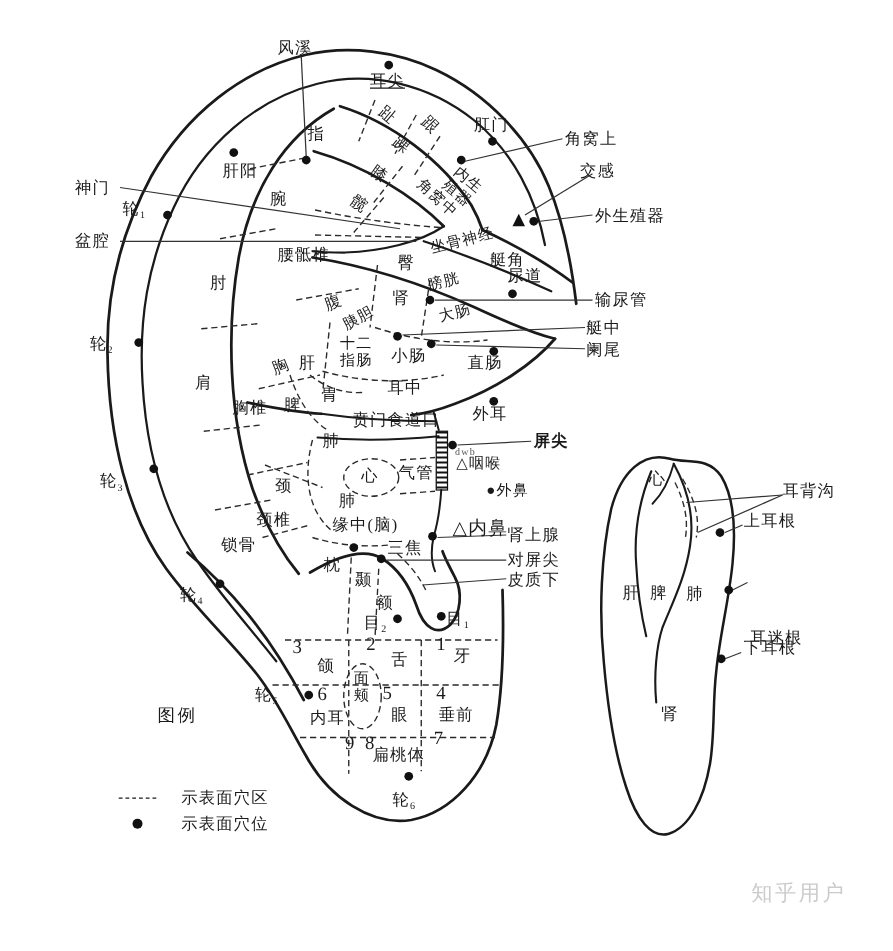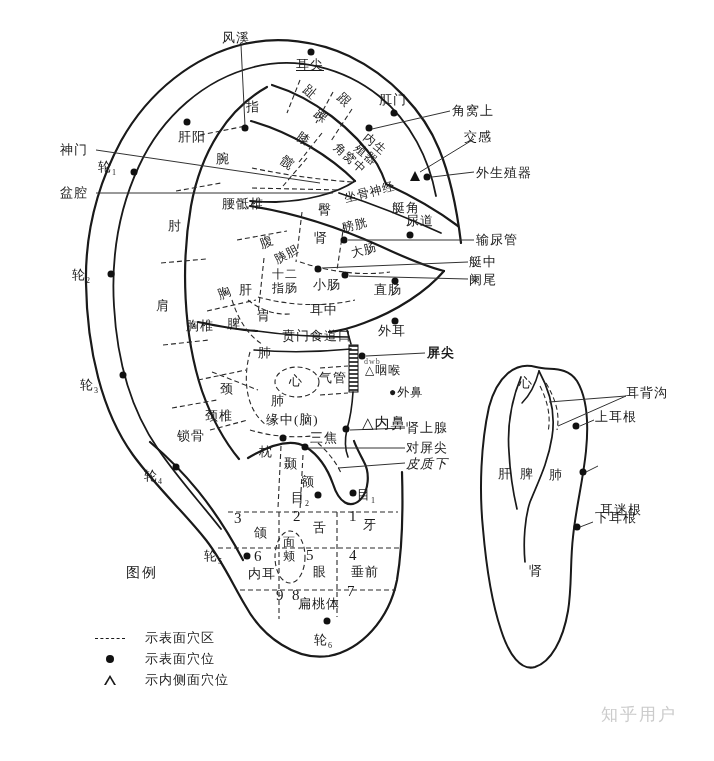--- a/index.html
+++ b/index.html
@@ -221,21 +221,21 @@
       <span class="lbl" style="left: 379px; top: 93px;">肛门</span>
       <span class="lbl" style="left: 452px; top: 104px;">角窝上</span>
       <span class="lbl" style="left: 464px; top: 130px;">交感</span>
       <span class="lbl" style="left: 476px; top: 166px;">外生殖器</span>
       <span class="lbl" style="left: 476px; top: 233px;">输尿管</span>
       <span class="lbl" style="left: 469px; top: 255px;">艇中</span>
       <span class="lbl" style="left: 469px; top: 273px;">阑尾</span>
       <span class="lbl" style="left: 427px; top: 346px; font-weight: bold;">屏尖</span>
       <span class="lbl" style="left: 406px; top: 421px;">肾上腺</span>
       <span class="lbl" style="left: 406px; top: 441px;">对屏尖</span>
-      <span class="lbl" style="left: 406px; top: 457px; font-style: italic;">皮质下</span>
+      <span class="lbl" style="left: 406px; top: 457px;">皮质下</span>
       <span class="lbl" style="left: 204px; top: 549px;">轮<sub>5</sub></span>
       <span class="lbl" style="left: 234px; top: 510px; font-size: 15px;">3</span>
       <span class="lbl" style="left: 293px; top: 508px; font-size: 15px;">2</span>
       <span class="lbl" style="left: 349px; top: 508px; font-size: 15px;">1</span>
       <span class="lbl" style="left: 254px; top: 526px;">颌</span>
       <span class="lbl" style="left: 313px; top: 521px;">舌</span>
       <span class="lbl" style="left: 363px; top: 518px;">牙</span>
       <span class="lbl" style="left: 254px; top: 548px; font-size: 15px;">6</span>
       <span class="lbl" style="left: 306px; top: 547px; font-size: 15px;">5</span>
       <span class="lbl" style="left: 349px; top: 547px; font-size: 15px;">4</span>
@@ -263,19 +263,15 @@
 
   <div class="legend-title">图例</div>
   <div class="legend-item li-1">
     <span class="sym sym-dash"></span>
     <span>示表面穴区</span>
   </div>
   <div class="legend-item li-2">
     <span class="sym-dot"></span>
     <span>示表面穴位</span>
   </div>
-  <div class="legend-item li-3">
-    <span class="sym-tri"></span>
-    <span>示内侧面穴位</span>
-  </div>
 
   <div class="watermark">知乎用户</div>
 </div>
 
 </body></html>

